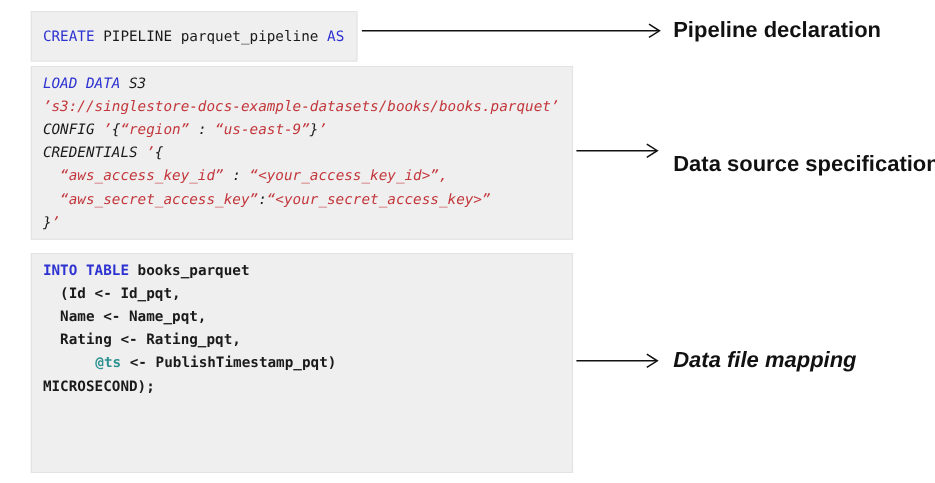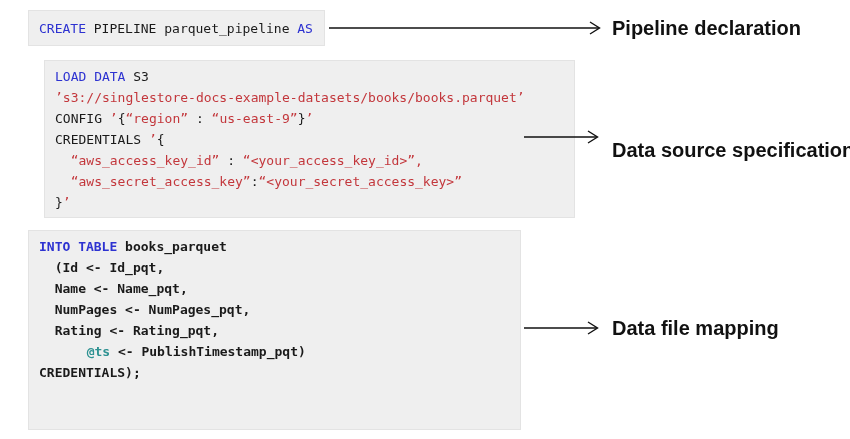--- a/index.html
+++ b/index.html
@@ -23,40 +23,40 @@
     font-size:13px;
     line-height:21px;
     color:var(--code_text);
     padding:5px 10px;
   }
   .code-line{white-space:pre;}
   .tk-kw{color:var(--keyword);}
   .tk-str{color:var(--string);}
   .tk-var{color:var(--variable);margin-left:32px;}
   .tk-pl{color:var(--code_text);}
-  .block-1{left:28px;top:10px;width:297px;height:36px;display:flex;align-items:center;}
-  .block-2{left:44px;top:60px;width:531px;height:158px;}
+  .block-1{left:28px;top:10px;width:297px;height:46px;display:flex;align-items:center;}
+  .block-2{left:28px;top:60px;width:493px;height:158px;font-style:italic;}
   .block-3{left:28px;top:230px;width:493px;height:200px;font-weight:bold;}
   .arrow{position:absolute;color:var(--arrow);}
   .arrow-1{left:328px;top:20px;}
   .arrow-2{left:523px;top:129px;}
   .arrow-3{left:523px;top:320px;}
   .annotation-label{
     position:absolute;
     left:612px;
     transform:translateY(-50%);
     font-family:"Liberation Sans","DejaVu Sans",sans-serif;
     font-weight:700;
     font-size:20px;
     color:var(--label_text);
     white-space:nowrap;
   }
   .label-1{top:28px;}
   .label-2{top:150px;}
-  .label-3{top:328px;}
+  .label-3{top:328px;font-style:italic;}
 </style>
 </head>
 <body>
 
 <div class="canvas">
 
   <div class="code-block block-1">
       <div class="code-line"><span class="tk-kw">CREATE</span><span class="tk-pl"> PIPELINE parquet_pipeline </span><span class="tk-kw">AS</span></div>
     </div>
 
@@ -67,24 +67,23 @@
       <div class="code-line"><span class="tk-pl">CREDENTIALS </span><span class="tk-str">’</span><span class="tk-pl">{</span></div>
       <div class="code-line"><span class="tk-pl">  </span><span class="tk-str">“aws_access_key_id”</span><span class="tk-pl"> : </span><span class="tk-str">“&lt;your_access_key_id&gt;”,</span></div>
       <div class="code-line"><span class="tk-pl">  </span><span class="tk-str">“aws_secret_access_key”</span><span class="tk-pl">:</span><span class="tk-str">“&lt;your_secret_access_key&gt;”</span></div>
       <div class="code-line"><span class="tk-pl">}</span><span class="tk-str">’</span></div>
     </div>
 
   <div class="code-block block-3">
       <div class="code-line"><span class="tk-kw">INTO TABLE</span><span class="tk-pl"> books_parquet</span></div>
       <div class="code-line"><span class="tk-pl">  (Id &lt;- Id_pqt,</span></div>
       <div class="code-line"><span class="tk-pl">  Name &lt;- Name_pqt,</span></div>
-      <div class="code-line"><span class="tk-pl">  NumPages &lt;- NumPages_pqt,</span></div>
       <div class="code-line"><span class="tk-pl">  Rating &lt;- Rating_pqt,</span></div>
       <div class="code-line"><span class="tk-pl">  </span><span class="tk-var">@ts</span><span class="tk-pl"> &lt;- PublishTimestamp_pqt)</span></div>
-      <div class="code-line"><span class="tk-pl">CREDENTIALS);</span></div>
+      <div class="code-line"><span class="tk-pl">MICROSECOND);</span></div>
     </div>
 
   <svg class="arrow arrow-1" width="282" height="16">
     <line x1="1" y1="8" x2="271" y2="8" stroke="currentColor" stroke-width="1.4"></line>
     <path d="M262,2 L271.5,8 L262,14" fill="none" stroke="currentColor" stroke-width="1.4"></path>
   </svg>
 
   <svg class="arrow arrow-2" width="84" height="16">
     <line x1="1" y1="8" x2="74" y2="8" stroke="currentColor" stroke-width="1.4"></line>
     <path d="M65,2 L74.5,8 L65,14" fill="none" stroke="currentColor" stroke-width="1.4"></path>

